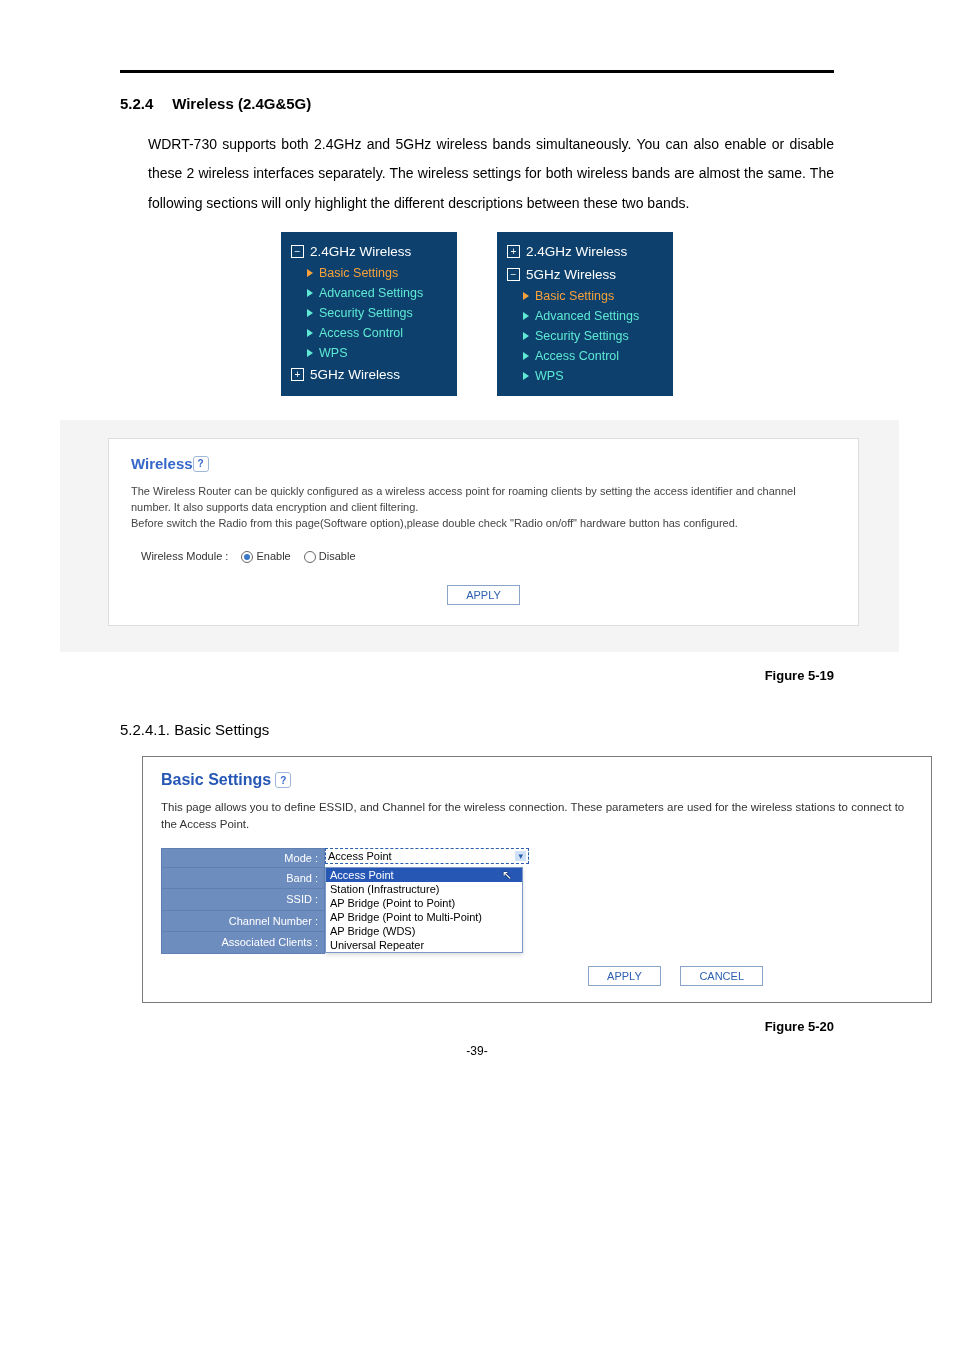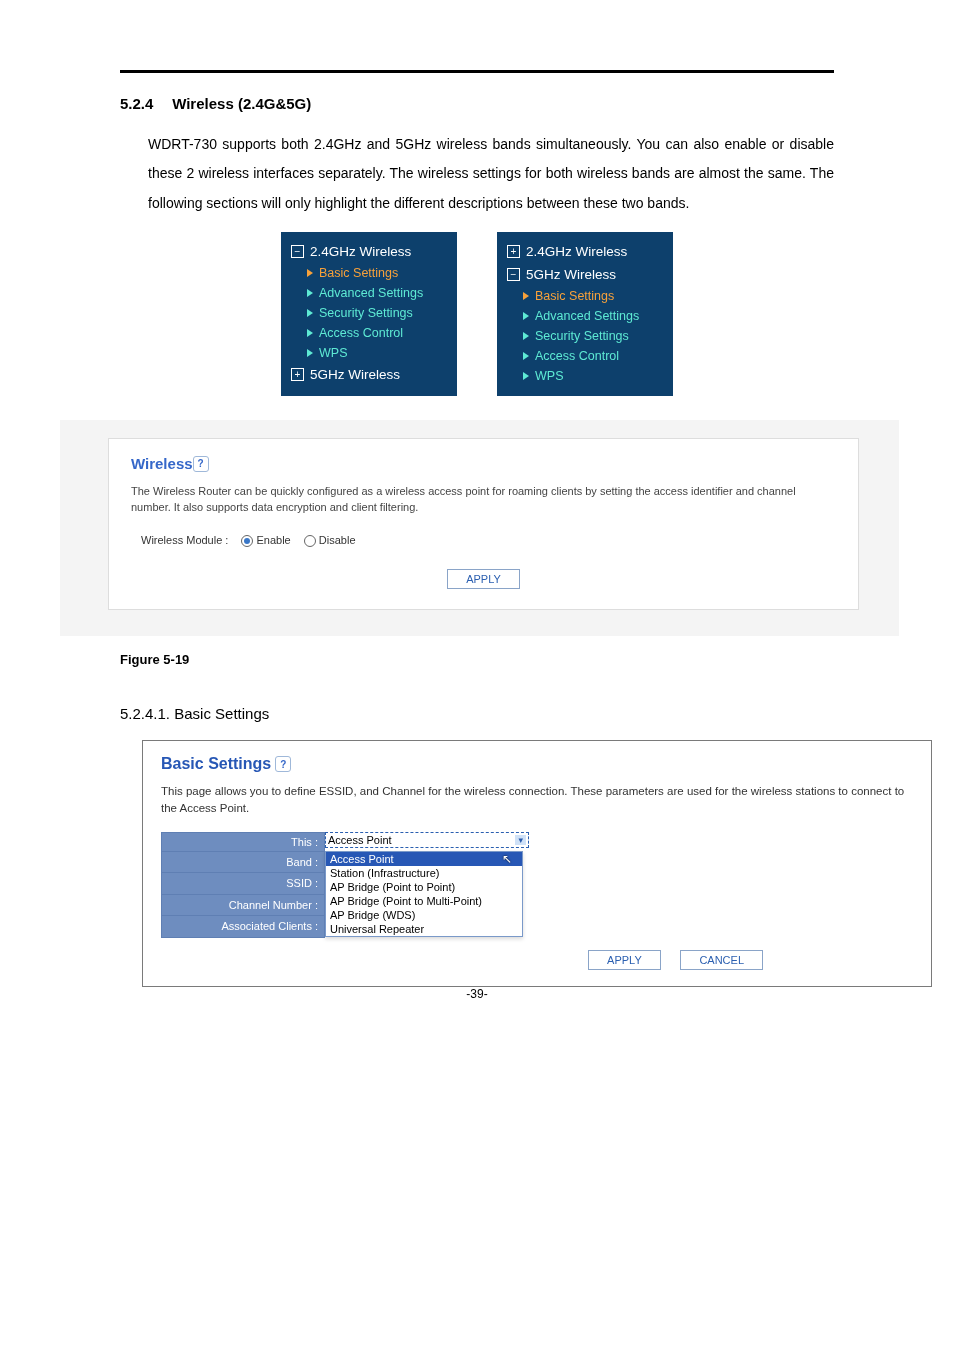--- a/index.html
+++ b/index.html
@@ -18,21 +18,21 @@
   .panel1 { background:#f4f4f4; margin:0 -65px 0 -60px; padding:18px 40px 26px 48px; }
   .panel-inner { border:1px solid #ddd; background:#fff; padding:16px 22px 20px 22px; }
   .p1-title { color:#3567c9; font-size:15px; font-weight:bold; display:flex; align-items:center; margin-bottom:12px; }
   .help-icon { width:14px; height:14px; border:1px solid #9fb8d9; border-radius:3px; color:#3567c9; font-size:10px; display:inline-flex; align-items:center; justify-content:center; }
   .p1-desc { font-size:11px; color:#444; line-height:1.45; margin-bottom:18px; }
   .radio-row { font-size:11px; color:#333; margin:6px 0 22px 10px; }
   .radio { display:inline-block; width:10px; height:10px; border:1px solid #666; border-radius:50%; vertical-align:middle; margin:0 3px 0 10px; position:relative; }
   .radio.checked::after { content:""; position:absolute; inset:2px; border-radius:50%; background:#3a77c7; }
   .apply-wrap { text-align:center; }
   .apply-btn { display:inline-block; border:1px solid #8aa4c8; background:#fff; color:#2b5fb0; font-size:11px; padding:3px 18px; }
-  .fig-cap { text-align:left; font-size:13px; font-weight:bold; margin:16px 0 38px 0; }
+  .fig-cap { text-align:right; font-size:13px; font-weight:bold; margin:16px 0 38px 0; }
   .heading5241 { font-size:15px; font-weight:normal; margin:0 0 18px 0; }
   .heading5241 .num2 { display:inline-block; }
   .intro2 { font-size:14px; line-height:2.1; text-align:justify; margin:0 0 14px 28px; }
   .panel2 { border:1px solid #7a7a7a; margin:0 0 0 22px; width:790px; background:#fff; padding:14px 18px 16px 18px; box-sizing:border-box; }
   .p2-title { color:#2757b5; font-size:16px; font-weight:bold; display:flex; align-items:center; gap:4px; margin-bottom:10px; }
   .p2-desc { font-size:11.5px; color:#333; line-height:1.5; margin-bottom:14px; }
   .form-table { border-collapse:collapse; }
   .form-table td.label { background:#6e8dbf; color:#fff; font-size:11px; text-align:right; padding:3px 6px; border:1px solid #5f7fb3; width:150px; }
   .form-table td.val { padding:0 0 0 0; border:0; vertical-align:top; }
   .mode-select { width:198px; border:1px dashed #2a5fb0; font-size:11px; padding:1px 2px; display:flex; justify-content:space-between; align-items:center; color:#000; background:#fff; position:relative; }
@@ -122,20 +122,21 @@
   </div>
 
   <div class="panel1">
     <div class="panel-inner">
       <div class="p1-title">
         <span>Wireless</span>
         <span class="help-icon">?</span>
       </div>
       <div class="p1-desc">
         <span>The Wireless Router can be quickly configured as a wireless access point for roaming clients by setting the access identifier and channel number. It also supports data encryption and client filtering.</span><br>
+        <span>Before switch the Radio from this page(Software option),please double check "Radio on/off" hardware button has configured.</span>
       </div>
       <div class="radio-row">
         <span>Wireless Module :</span>
         <span class="radio checked"></span><span>Enable</span>
         <span class="radio"></span><span>Disable</span>
       </div>
       <div class="apply-wrap">
         <span class="apply-btn">APPLY</span>
       </div>
     </div>
@@ -152,21 +153,21 @@
   <div class="panel2">
     <div class="p2-title">
       <span>Basic Settings</span>
       <span class="help-icon">?</span>
     </div>
     <div class="p2-desc">This page allows you to define ESSID, and Channel for the wireless connection. These parameters are used for the wireless stations to connect to the Access Point.</div>
 
     <table class="form-table">
       <tbody>
           <tr>
-        <td class="label">This :</td>
+        <td class="label">Mode :</td>
         <td class="val">
           <div class="mode-select">
             <span>Access Point</span>
             <span class="arrow">▾</span>
           </div>
         </td>
       </tr>
       <tr>
         <td class="label">Band :</td>
         <td class="val" rowspan="4" style="vertical-align:top">
@@ -191,15 +192,16 @@
           </tr>
     </tbody>
       </table>
 
     <div class="btn-row">
       <span class="btn2">APPLY</span>
       <span class="btn2">CANCEL</span>
     </div>
   </div>
 
+  <div class="fig-cap" style="margin-bottom:10px">Figure 5-20</div>
 
   <div class="pagenum">-39-</div>
 </div>
 
 </body></html>

